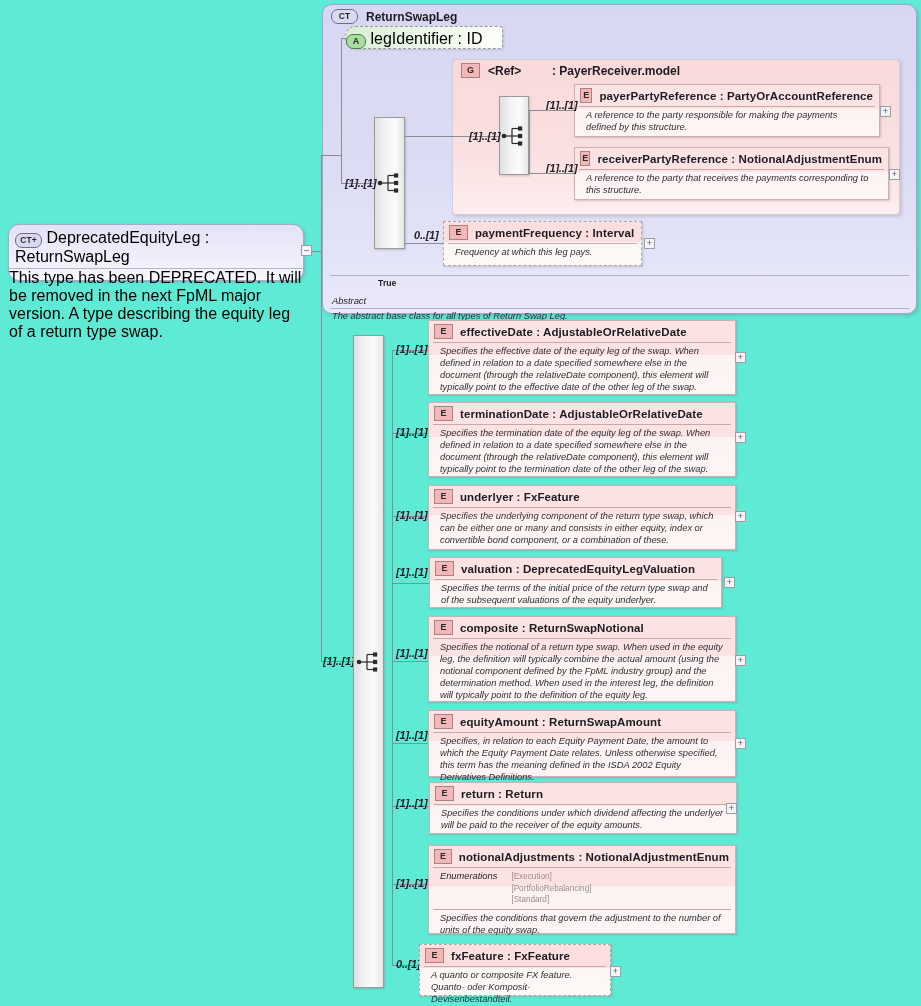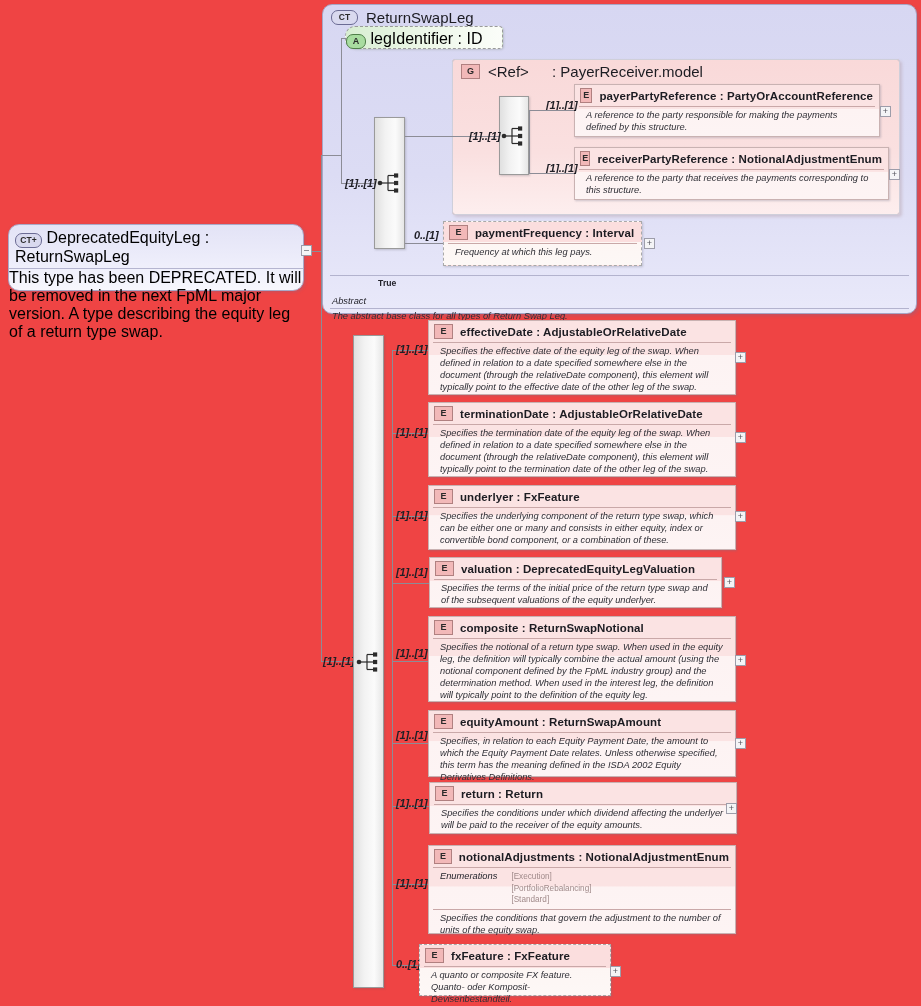--- a/index.html
+++ b/index.html
@@ -5,21 +5,21 @@
   html,body{margin:0;padding:0;background:#ffffff;}
   body{
     font-family:"Liberation Sans", sans-serif;
     -webkit-font-smoothing:antialiased;
   }
   #canvas{
     position:relative;
     width:921px;
     height:1006px;
     overflow:hidden;
-    background:#ef4444;
+    background:#5eead4;
   }
   .abs{position:absolute;box-sizing:border-box;}
 
   
   .node{
     position:absolute;
     box-sizing:border-box;
     background:#fff;
     border:1px solid #b9b9c4;
     box-shadow:1px 1px 2px rgba(120,120,140,.35);
@@ -118,21 +118,21 @@
     background:#fff;
     border:1px solid #c9c9d4;
     border-radius:2px;
   }
 
   .frame-hdr{
     display:flex;align-items:center;gap:8px;
     padding:4px 0 0 8px;
     white-space:nowrap;
   }
-  .frame-hdr .ttl{font-size:15px;font-weight:normal;color:#1c1c22;}
+  .frame-hdr .ttl{font-size:12px;font-weight:bold;color:#1c1c22;}
 
   
   .ct-foot{
     position:absolute;left:8px;right:8px;
     border-top:1px solid #b3b3ce;
     font-size:9.3px;
   }
   .ct-foot .row{
     display:flex;gap:12px;padding:2px 2px 2px 2px;
   }
@@ -297,21 +297,21 @@
   <div class="card" style="left:414px;top:229px;">0..[1]</div>
 
   <div class="ln h" style="left:405px;top:136px;width:47px;"></div>
   <div class="ln h" style="left:405px;top:243px;width:38px;"></div>
 
   <div class="ln v" style="left:341px;top:38px;height:145px;"></div>
   <div class="ln h" style="left:341px;top:38px;width:6px;"></div>
   <div class="ln h" style="left:341px;top:183px;width:33px;"></div>
   <div class="card" style="left:345px;top:177px;">[1]..[1]</div>
 
-  <div class="n-ct abs" style="left:8px;top:224px;width:296px;height:67px;">
+  <div class="n-ct abs" style="left:8px;top:224px;width:296px;height:57px;">
     <div class="hdr" style="padding:4px 6px 2px 6px;">
       <span class="badge ct">CT+</span>
       <span class="ttl">DeprecatedEquityLeg : ReturnSwapLeg</span>
     </div>
     <div class="doc">This type has been DEPRECATED. It will be removed in the next FpML major version. A type describing the equity leg of a return type swap.</div>
   </div>
   <div class="exp minus" style="left:301px;top:245px;"></div>
 
   <div class="ln h" style="left:312px;top:251px;width:10px;"></div>
   <div class="ln v" style="left:321px;top:155px;height:506px;"></div>

